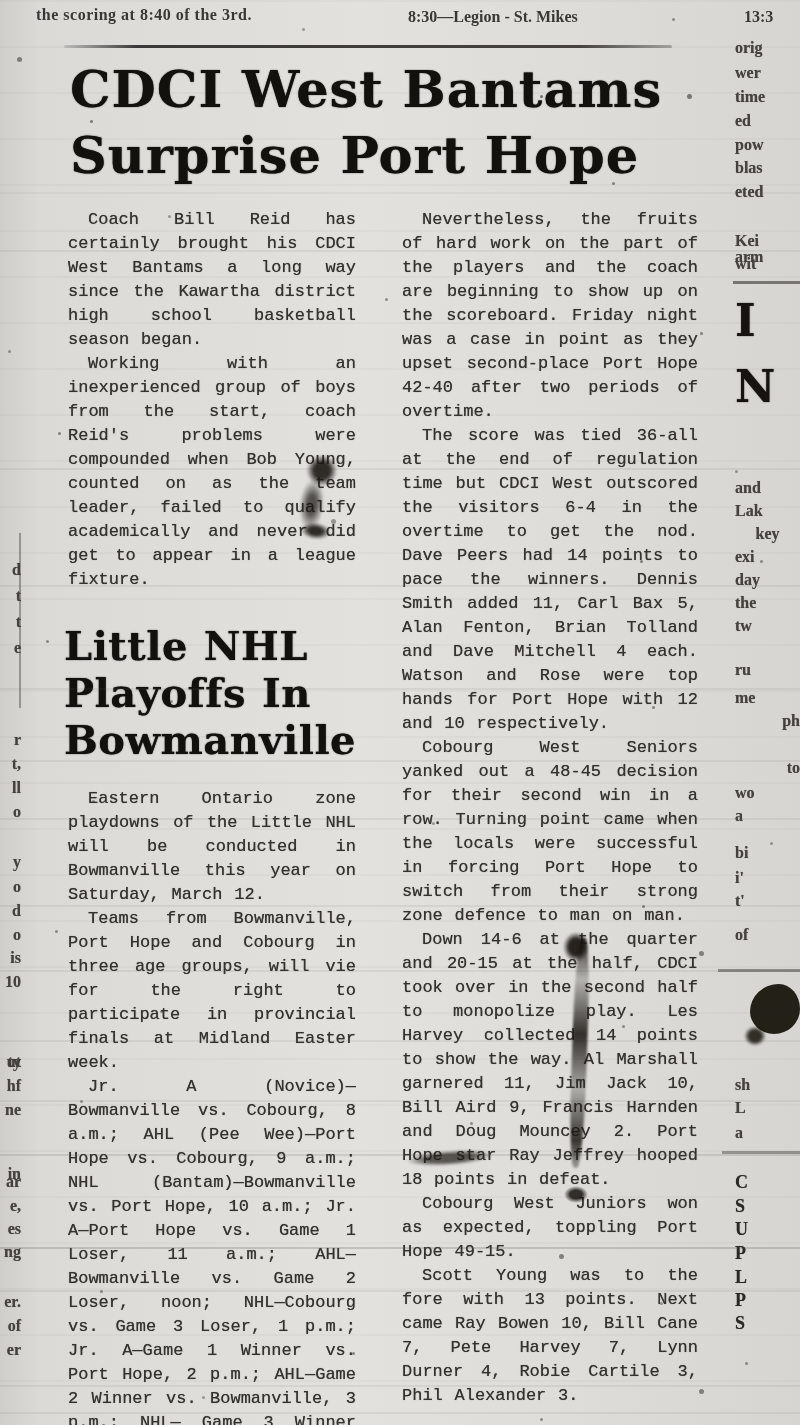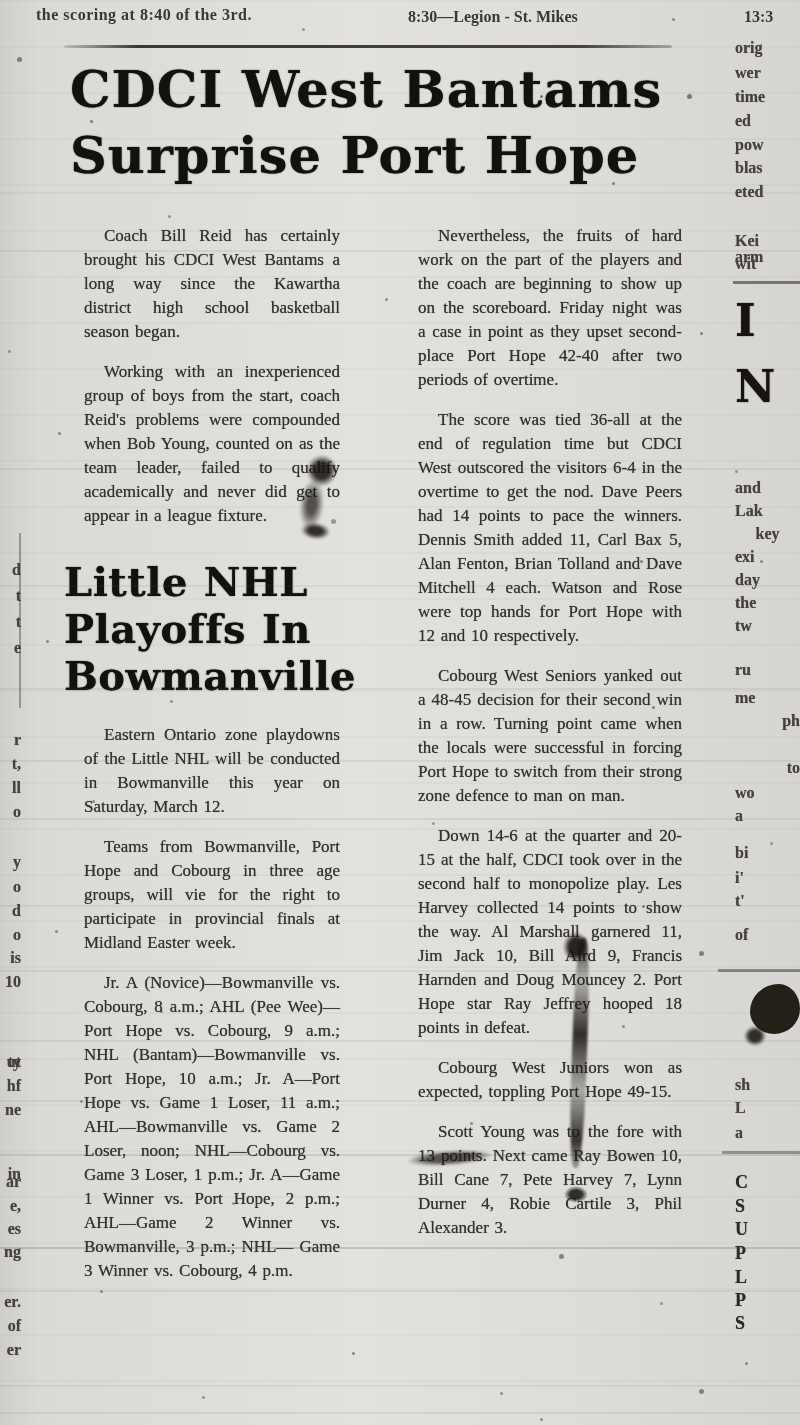--- a/index.html
+++ b/index.html
@@ -26,21 +26,21 @@
   .vrule{position:absolute;left:19px;top:533px;height:175px;width:2px;background:rgba(55,52,48,.4);filter:blur(.3px);}
   
   .headline{position:absolute;left:70px;top:56px;width:610px;
     font-family:"DejaVu Serif", serif;font-weight:bold;font-size:51px;line-height:66px;
     color:#13110e;letter-spacing:1px;text-shadow:0 0 1.2px rgba(10,10,8,.9);}
   
   .col{position:absolute;top:208px;font-size:17px;line-height:24px;text-align:justify;
     color:#34322e;text-shadow:0 0 .7px rgba(45,43,40,.75);word-spacing:1.5px;}
   .left-col{left:68px;width:288px;}
   .mid-col{left:402px;width:296px;}
-  .para{margin:16px;text-indent:20px;}
+  .para{margin:0;text-indent:20px;font-family:Liberation Mono, monospace;}
   .subhead{margin:30px 0 24px -4px;font-family:"DejaVu Serif", serif;font-weight:bold;
     font-size:40px;line-height:47px;color:#13110e;letter-spacing:.5px;text-align:left;
     text-shadow:0 0 1.2px rgba(10,10,8,.9);}
   
   .margin-strip{position:absolute;top:0;height:1425px;}
   .left-strip{left:0;width:24px;}
   .right-strip{left:733px;width:67px;}
   .frag{position:absolute;left:0;width:100%;font-size:16px;font-weight:bold;color:#45423e;
     text-shadow:0 0 .7px rgba(60,58,54,.6);line-height:20px;}
   .left-strip .frag{text-align:right;padding-right:3px;box-sizing:border-box;}

